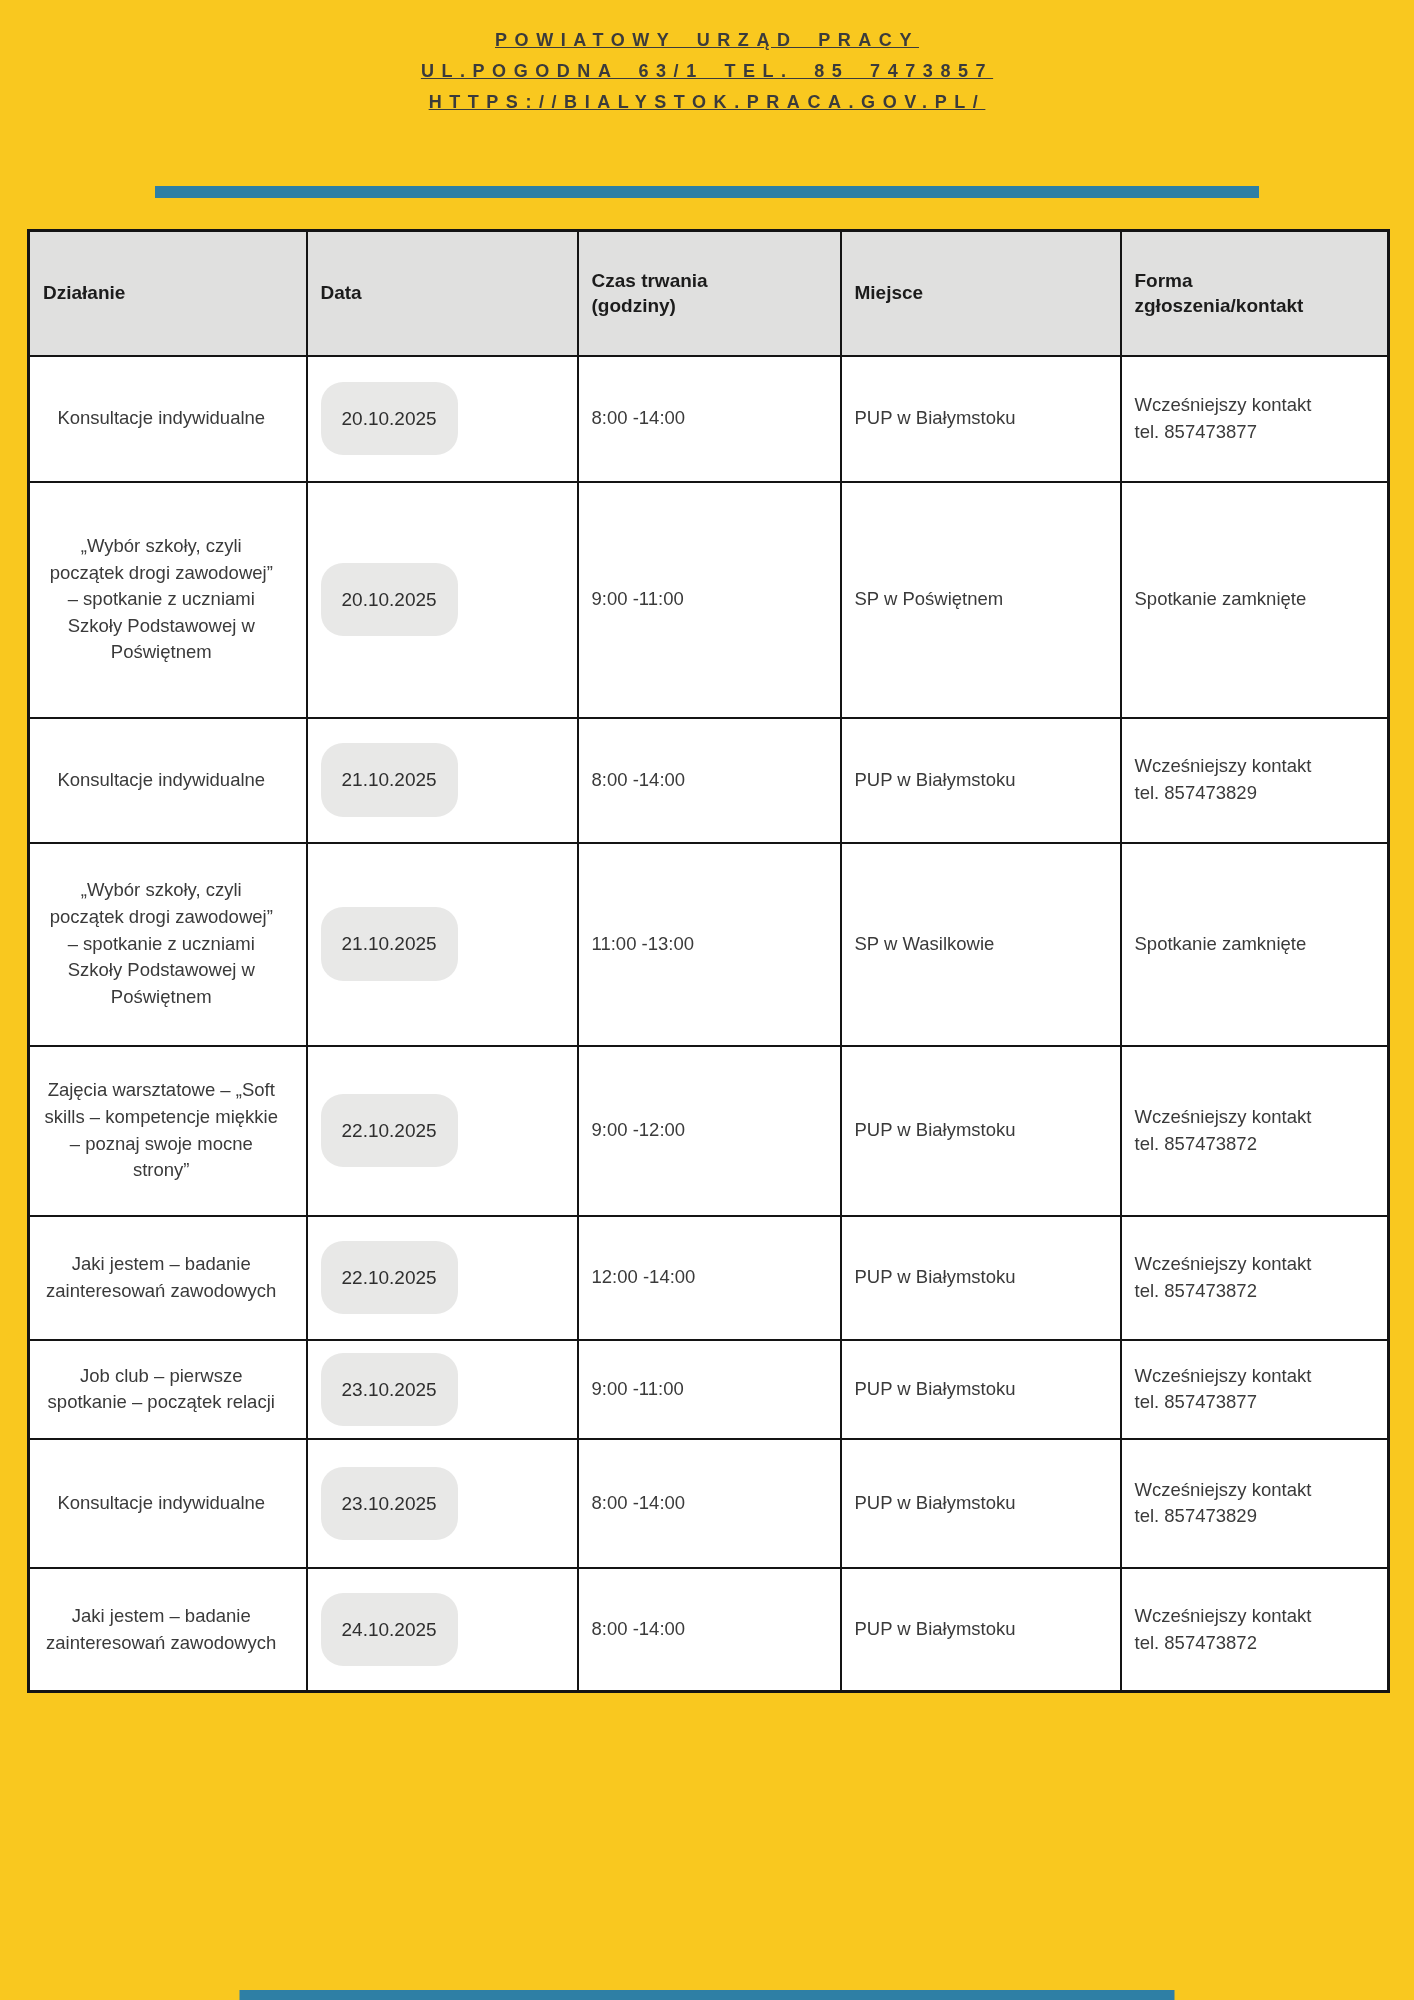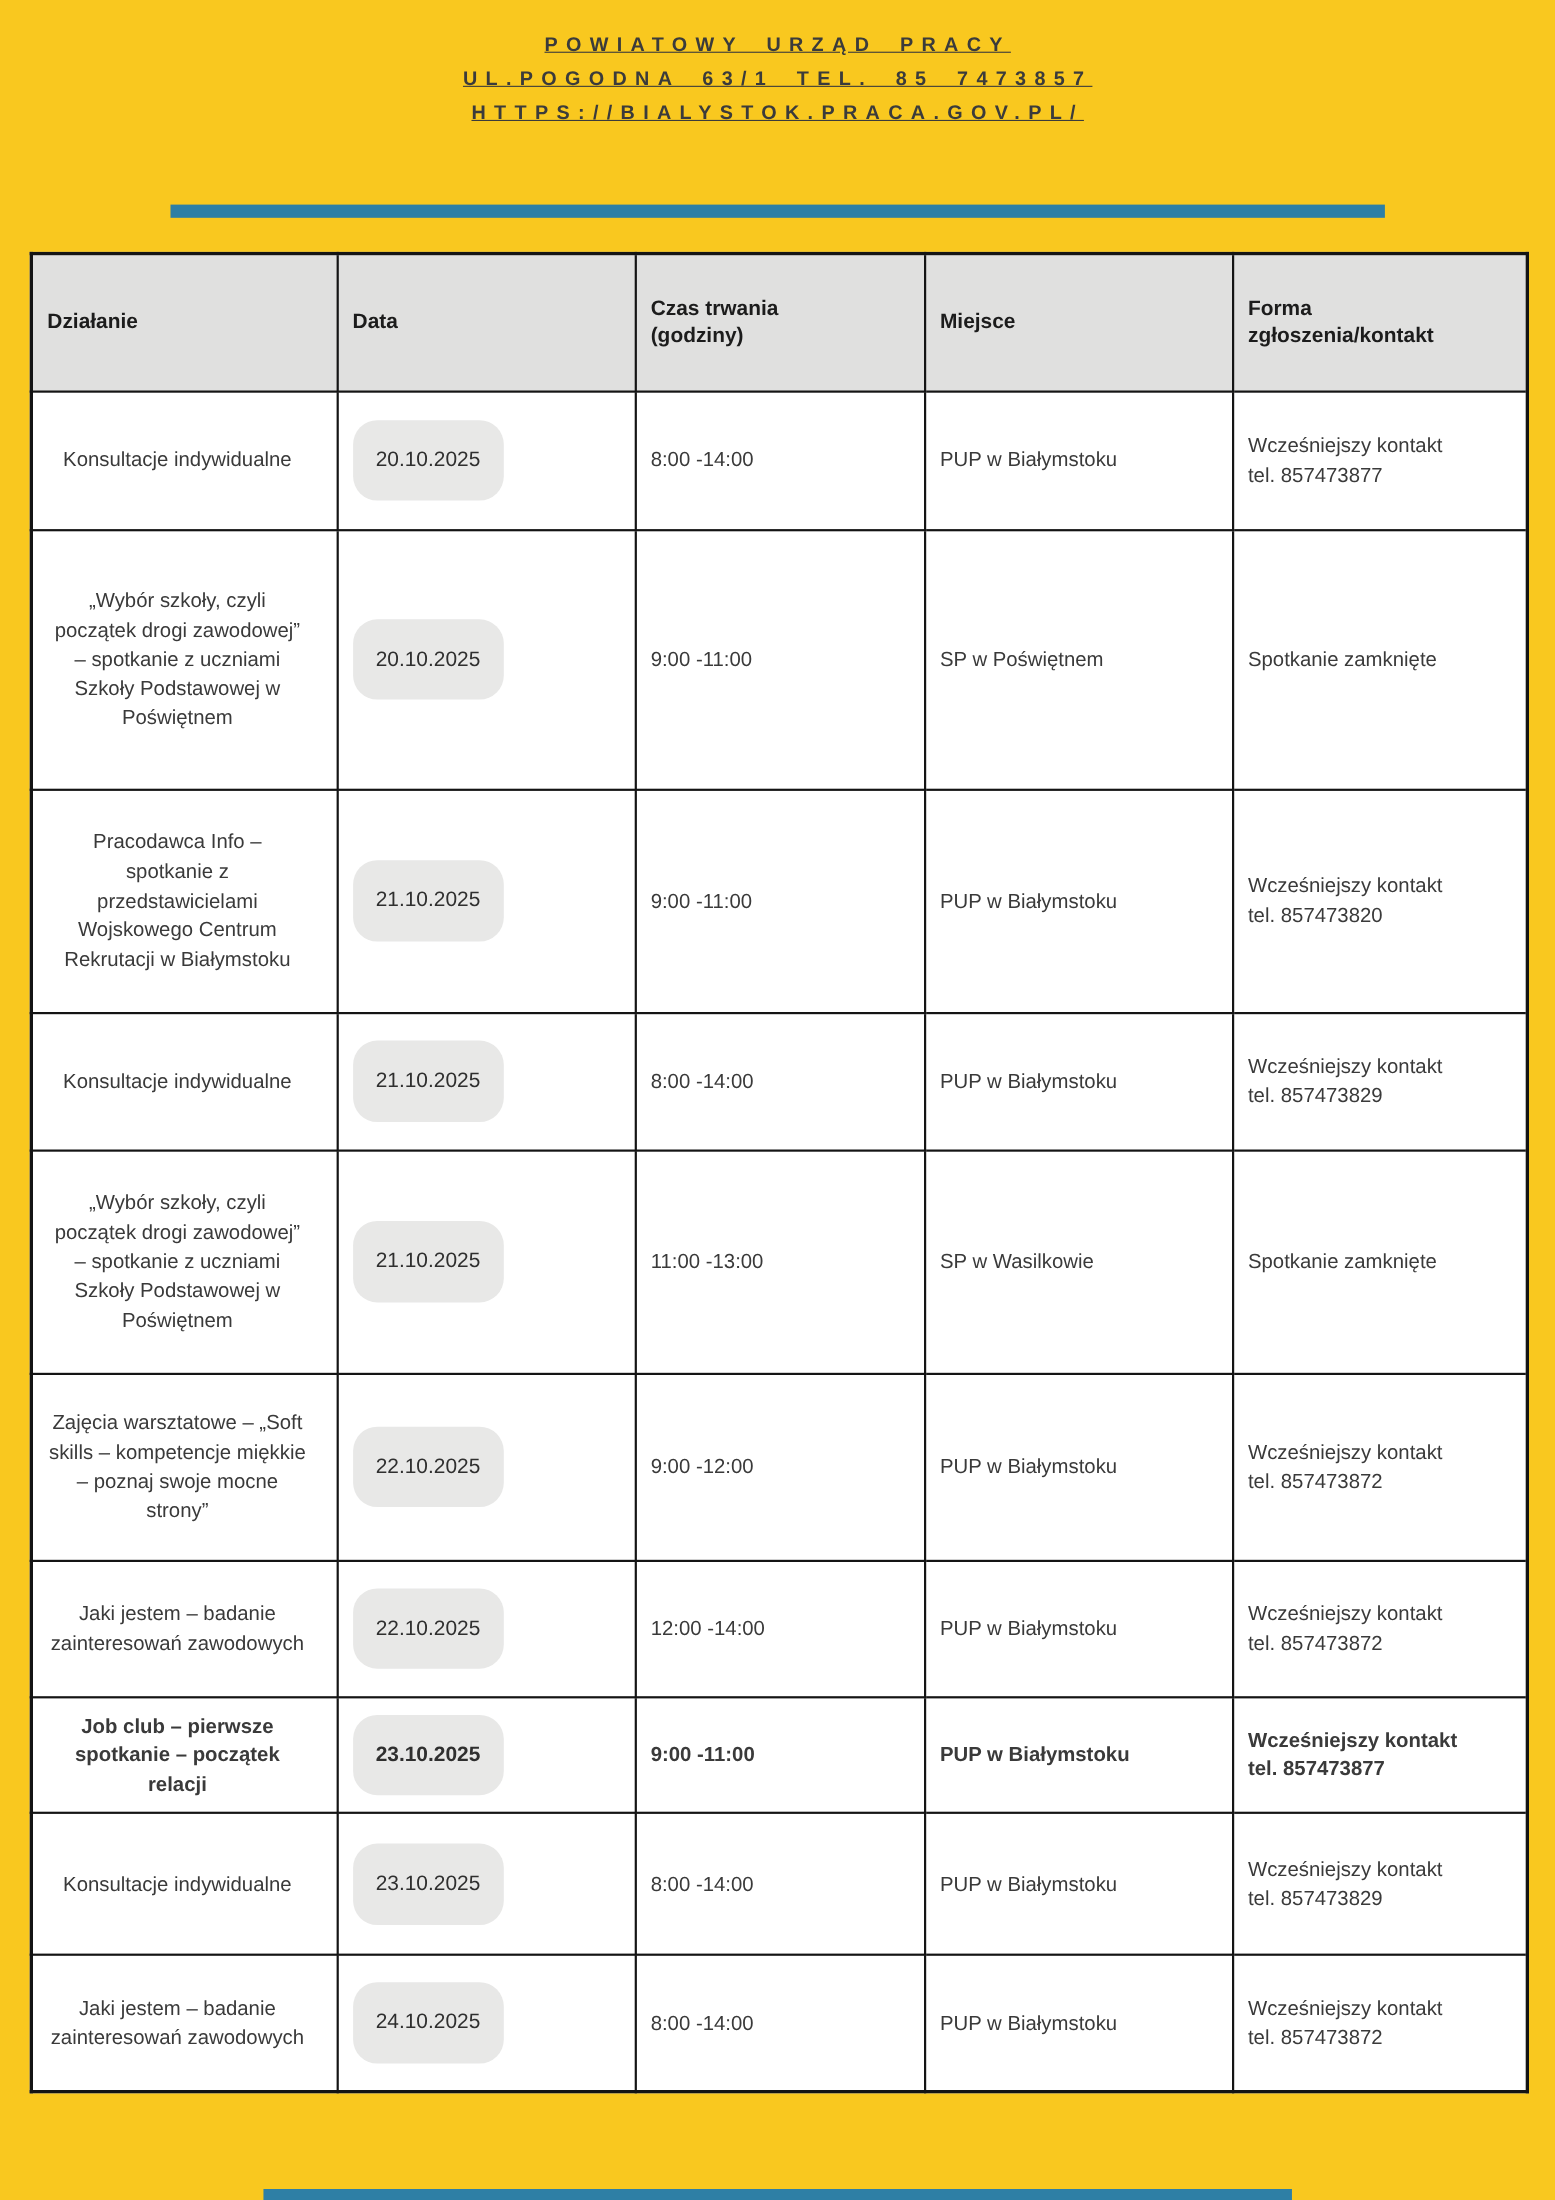--- a/index.html
+++ b/index.html
@@ -97,29 +97,20 @@
   </tr>
       <tr class="data-row" style="height: 236px;">
     <td class="c-dzialanie">„Wybór szkoły, czyli początek drogi zawodowej” – spotkanie z uczniami Szkoły Podstawowej w Poświętnem</td>
     <td class="c-data">
       <span class="pill">20.10.2025</span>
     </td>
     <td class="c-czas">9:00 -11:00</td>
     <td class="c-miejsce">SP w Poświętnem</td>
     <td class="c-forma">Spotkanie zamknięte</td>
   </tr>
-      <tr class="data-row" style="height: 203px;">
-    <td class="c-dzialanie">Pracodawca Info – spotkanie z przedstawicielami Wojskowego Centrum Rekrutacji w Białymstoku</td>
-    <td class="c-data">
-      <span class="pill">21.10.2025</span>
-    </td>
-    <td class="c-czas">9:00 -11:00</td>
-    <td class="c-miejsce">PUP w Białymstoku</td>
-    <td class="c-forma">Wcześniejszy kontakt tel. 857473820</td>
-  </tr>
       <tr class="data-row" style="height: 125px;">
     <td class="c-dzialanie">Konsultacje indywidualne</td>
     <td class="c-data">
       <span class="pill">21.10.2025</span>
     </td>
     <td class="c-czas">8:00 -14:00</td>
     <td class="c-miejsce">PUP w Białymstoku</td>
     <td class="c-forma">Wcześniejszy kontakt tel. 857473829</td>
   </tr>
       <tr class="data-row" style="height: 203px;">
@@ -142,21 +133,21 @@
   </tr>
       <tr class="data-row" style="height: 124px;">
     <td class="c-dzialanie">Jaki jestem – badanie zainteresowań zawodowych</td>
     <td class="c-data">
       <span class="pill">22.10.2025</span>
     </td>
     <td class="c-czas">12:00 -14:00</td>
     <td class="c-miejsce">PUP w Białymstoku</td>
     <td class="c-forma">Wcześniejszy kontakt tel. 857473872</td>
   </tr>
-      <tr class="data-row" style="height: 82px; font-weight: bold;">
+      <tr class="data-row" style="height: 82px;">
     <td class="c-dzialanie">Job club – pierwsze spotkanie – początek relacji</td>
     <td class="c-data">
       <span class="pill">23.10.2025</span>
     </td>
     <td class="c-czas">9:00 -11:00</td>
     <td class="c-miejsce">PUP w Białymstoku</td>
     <td class="c-forma">Wcześniejszy kontakt tel. 857473877</td>
   </tr>
       <tr class="data-row" style="height: 129px;">
     <td class="c-dzialanie">Konsultacje indywidualne</td>

